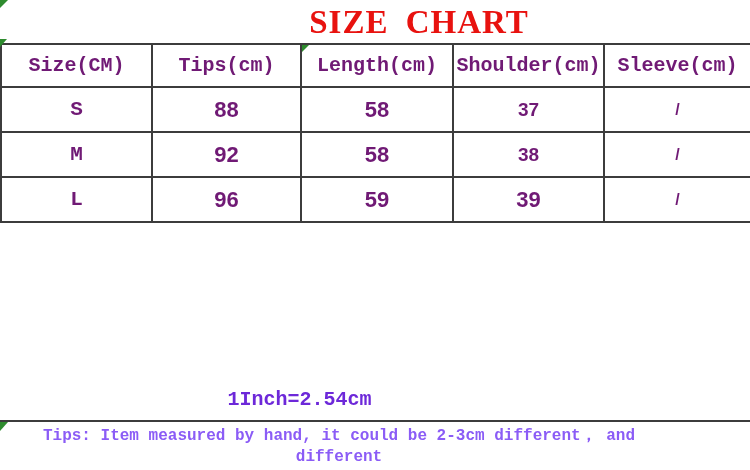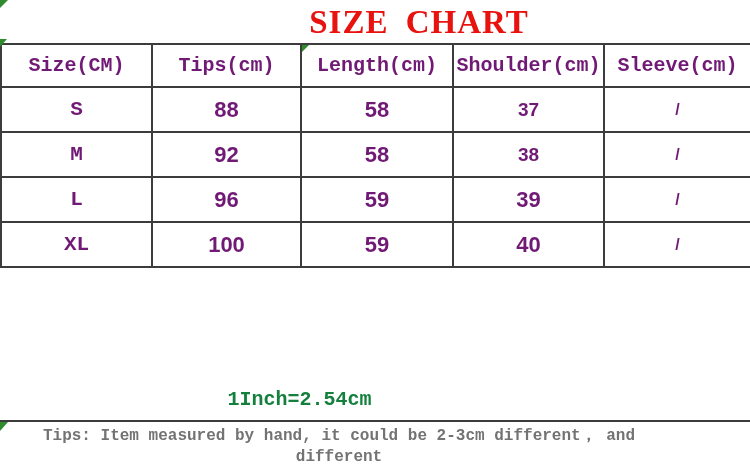--- a/index.html
+++ b/index.html
@@ -54,41 +54,41 @@
   .slash     { font-family: "Liberation Sans", sans-serif; font-weight: 600; font-size: 16px; }
 
   
   .inch-note {
     position: absolute;
     top: 388px; left: 0; width: 599px;
     text-align: center;
     font-family: "Liberation Mono", monospace;
     font-weight: bold;
     font-size: 20px;
-    color: #15803d;
+    color: #6d28d9;
   }
 
   
   .divider {
     position: absolute;
     top: 420px; left: 0;
     width: 750px; height: 2px;
     background: #3c3c3c;
   }
 
   
   .tips {
     position: absolute;
     top: 426px; left: 0; width: 678px;
     text-align: center;
     font-family: "Liberation Mono", monospace;
     font-weight: bold;
     font-size: 16px;
     line-height: 21px;
-    color: #737373;
+    color: #8b5cf6;
   }
 
   
   .corner-marker {
     position: absolute;
     background: #2e8b2e;
     clip-path: polygon(0 0, 100% 0, 0 100%);
   }
   .m1 { top: 0;    left: 0;    width: 8px; height: 8px; }
   .m2 { top: 39px; left: 0;    width: 7px; height: 8px; }
@@ -134,27 +134,20 @@
         <td class="num-small">38</td>
         <td class="slash">/</td>
       </tr>
       <tr>
         <td class="size-label">L</td>
         <td class="num-big">96</td>
         <td class="num-big">59</td>
         <td class="num-big">39</td>
         <td class="slash">/</td>
       </tr>
-      <tr>
-        <td class="size-label">XL</td>
-        <td class="num-big">100</td>
-        <td class="num-big">59</td>
-        <td class="num-big">40</td>
-        <td class="slash">/</td>
-      </tr>
     </tbody>
   </table>
 
   <div class="inch-note">1Inch=2.54cm</div>
 
   <div class="divider"></div>
 
   <div class="tips">
     <div>Tips: Item measured by hand, it could be 2-3cm different， and different</div>
   </div>

